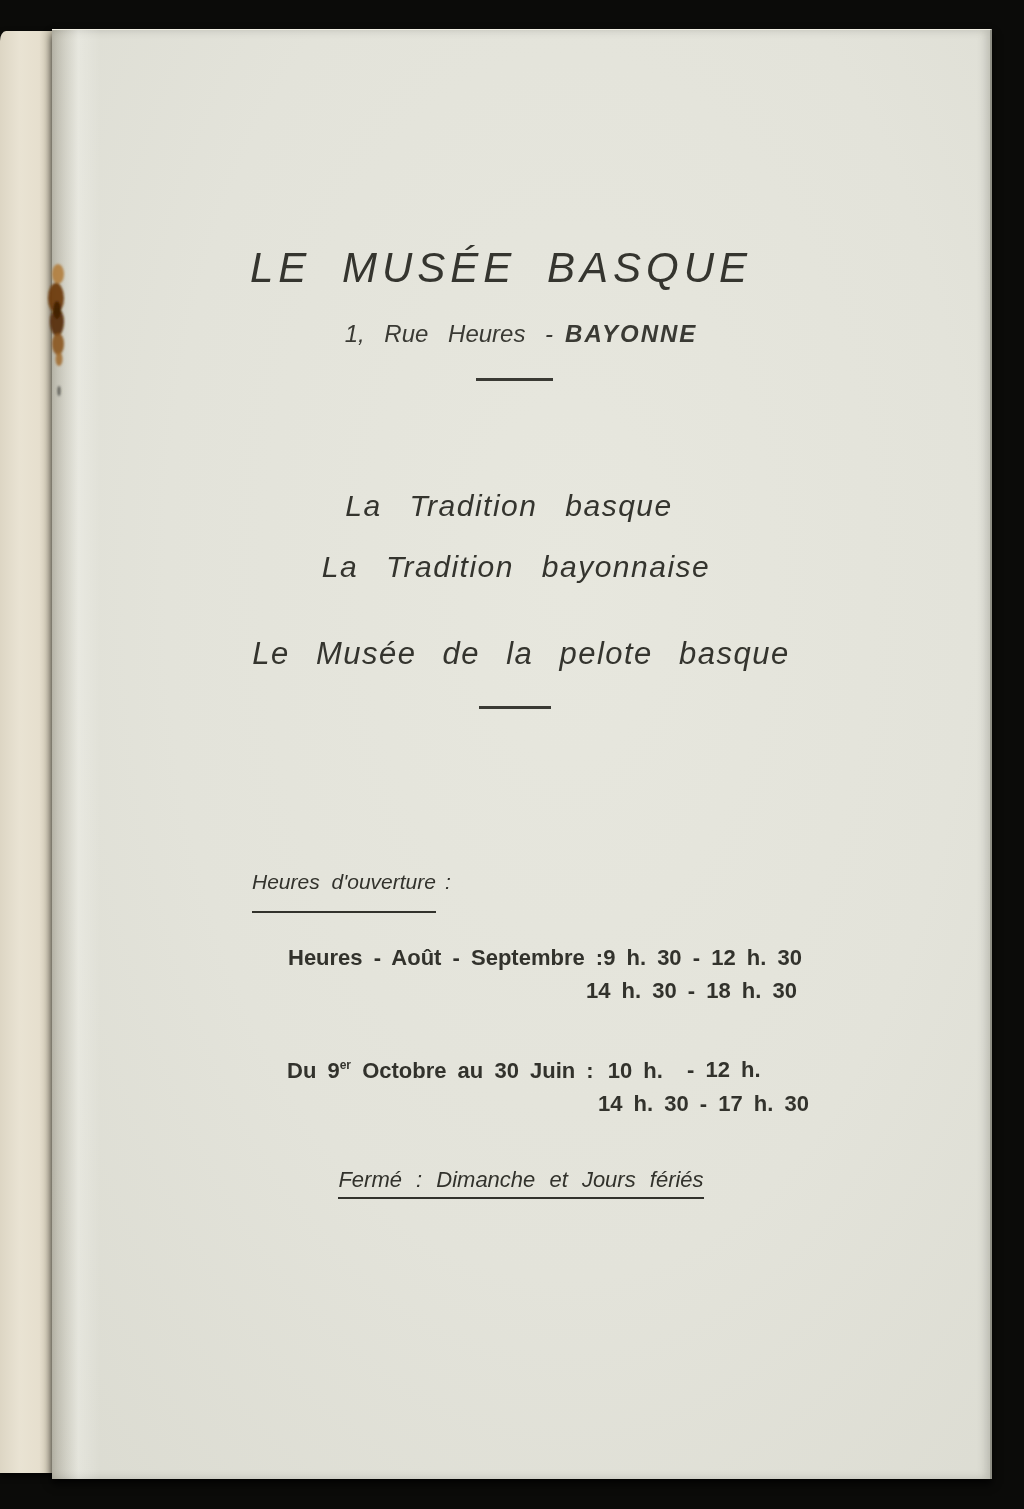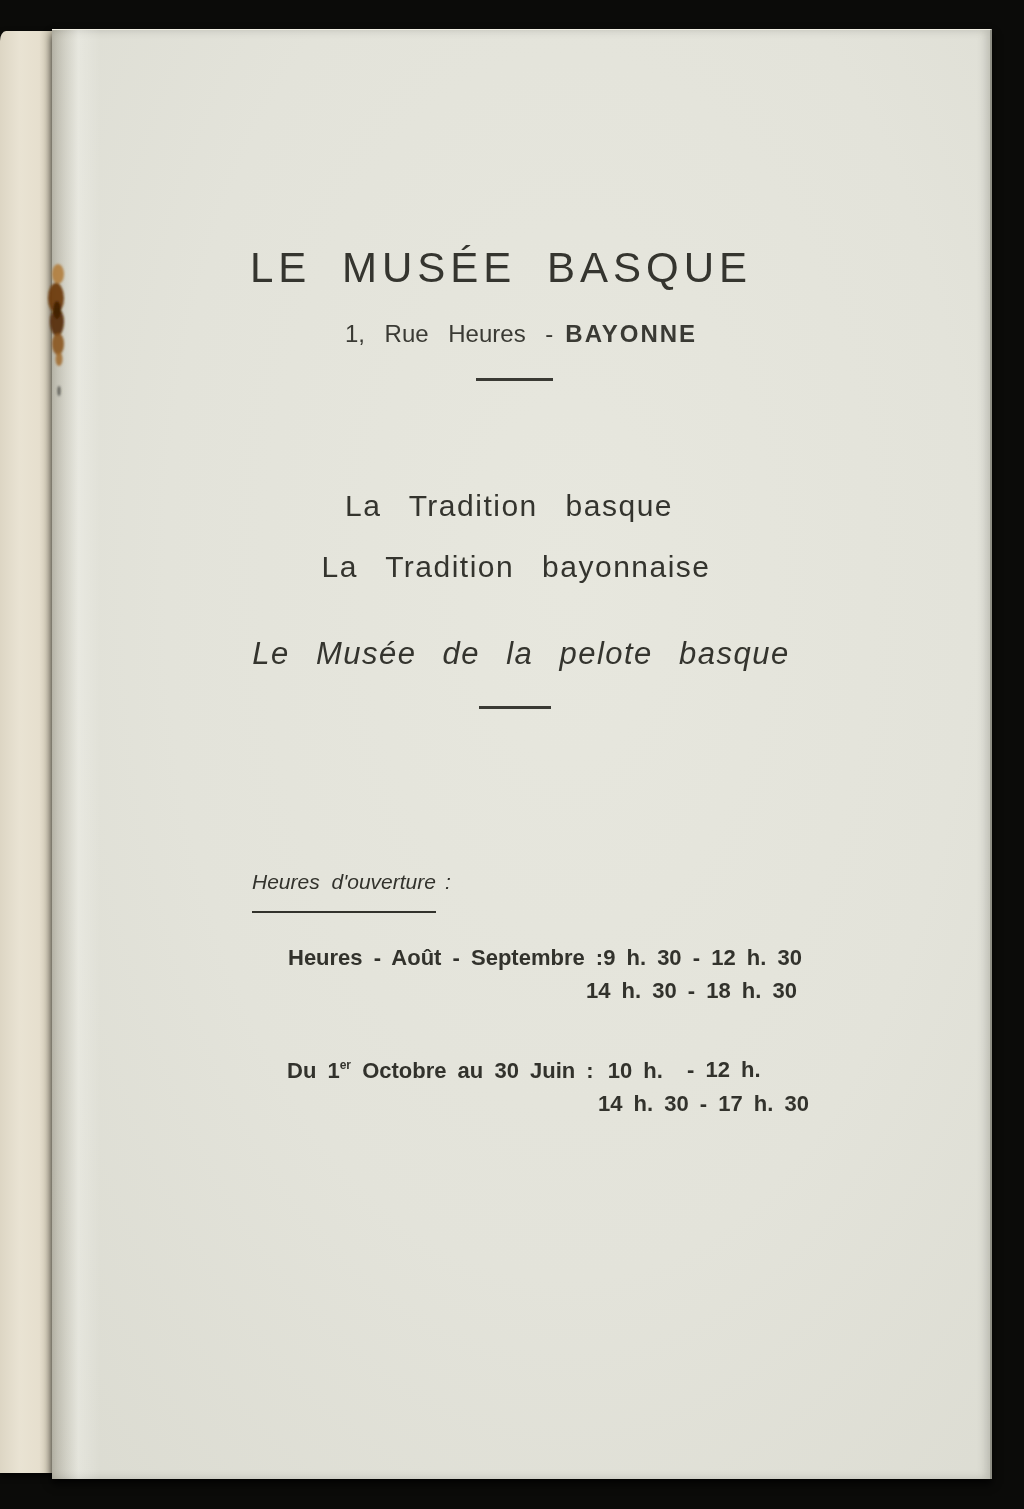--- a/index.html
+++ b/index.html
@@ -27,21 +27,21 @@
     border-top:1px solid #f2f0e4;
     box-shadow:inset -4px 0 9px rgba(60,60,50,.22), 0 5px 8px rgba(0,0,0,.8);
     color:#31312c;
   }
   .gutter{
     position:absolute;left:0;top:0;width:48px;height:100%;
     background:linear-gradient(90deg, rgba(95,88,68,.30) 0%, rgba(120,112,92,.12) 28%, rgba(255,255,250,.25) 55%, rgba(0,0,0,0) 100%);
   }
   .stain{position:absolute;left:-9px;top:230px;}
 
-  .line{position:absolute;left:0;right:0;text-align:center;line-height:1;white-space:nowrap;}
+  .line{position:absolute;left:0;right:0;text-align:center;line-height:1;white-space:nowrap;font-style:italic;}
 
   .title{
     top:217px;font-size:42px;font-weight:400;
     letter-spacing:5px;word-spacing:14px;color:#35352f;
     transform:translateX(-20px);
   }
   .address{top:292px;font-size:24px;word-spacing:13px;color:#3a3a34;}
   .address .city{font-weight:700;letter-spacing:2px;margin-left:12px;}
 
   .rule{position:absolute;height:3px;background:#3a3a34;left:50%;}
@@ -122,21 +122,24 @@
     <div class="sched summer">
       <div class="row1">
         <span>Heures - Août - Septembre :</span>
         <span>9 h. 30 - 12 h. 30</span>
       </div>
       <div class="row2">14 h. 30 - 18 h. 30</div>
     </div>
 
     <div class="sched winter">
       <div class="row1">
-        <span><span>Du 1</span><span class="sup">er</span><span> Octobre au 30 Juin :</span><span class="t1a">10 h.</span></span>
+        <span><span>Du 9</span><span class="sup">er</span><span> Octobre au 30 Juin :</span><span class="t1a">10 h.</span></span>
         <span class="t1b">- 12 h.</span>
       </div>
       <div class="row2">14 h. 30 - 17 h. 30</div>
     </div>
 
+    <div class="line closed">
+      <span class="underlined">Fermé : Dimanche et Jours fériés</span>
+    </div>
 
   </div>
 </div>
 
 </body></html>

